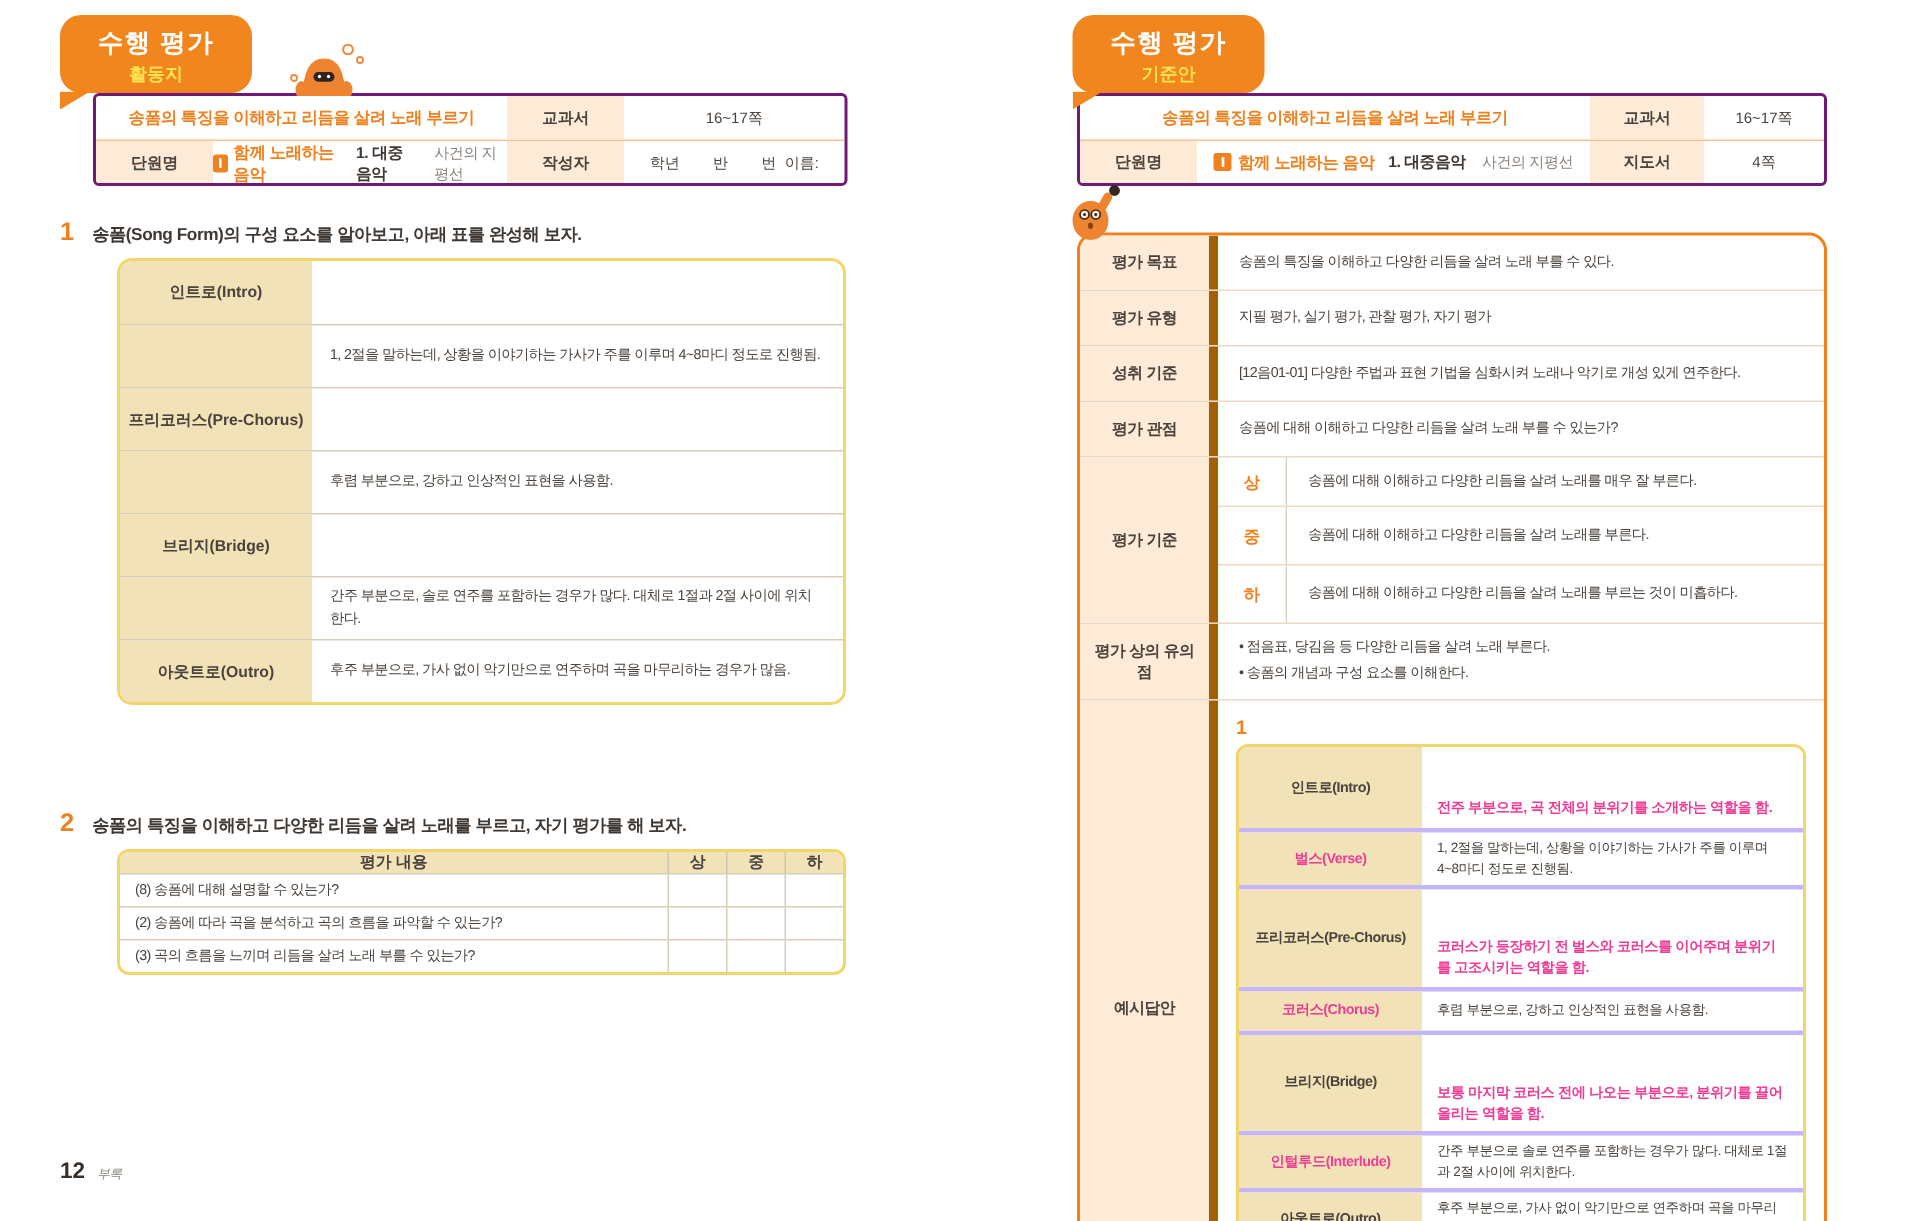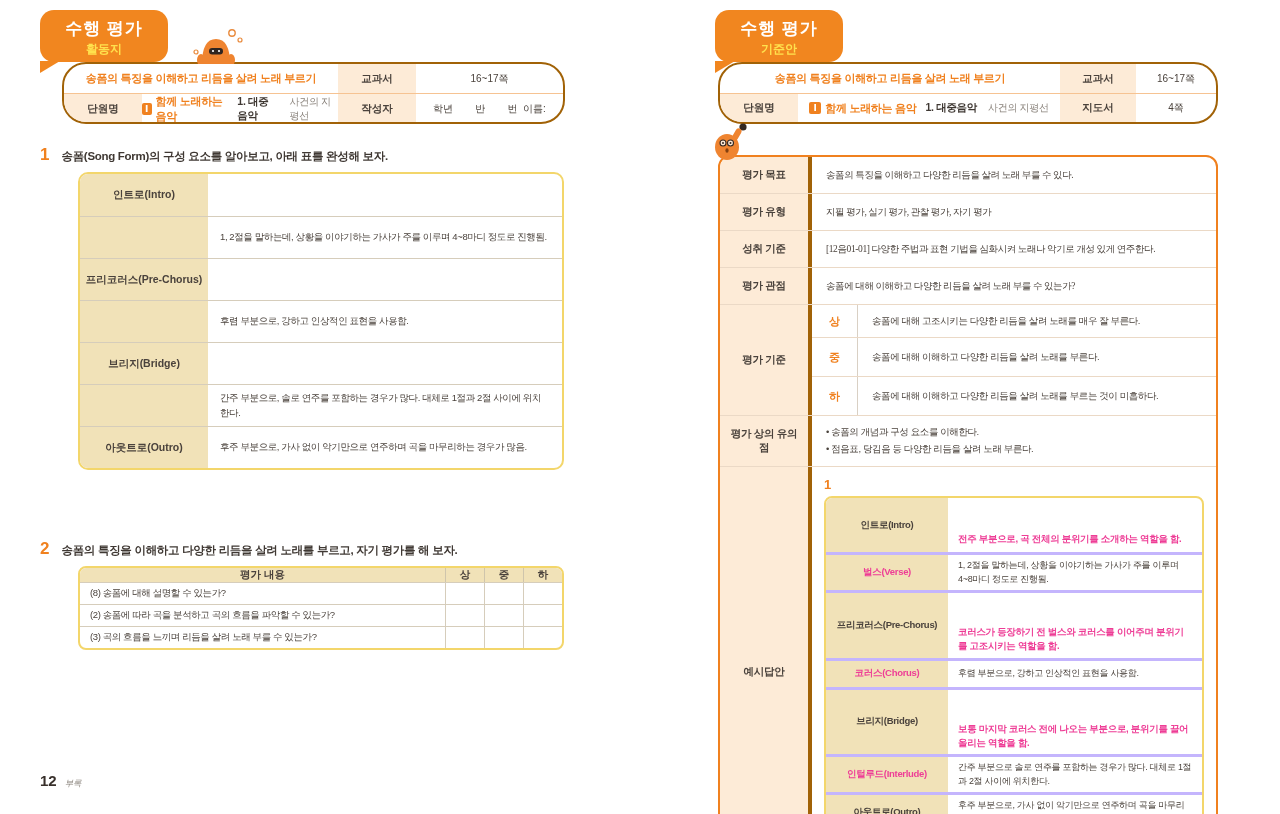--- a/index.html
+++ b/index.html
@@ -8,21 +8,21 @@
   .page { position:absolute; top:0; width:640px; height:814px; }
   .page-left { left:0; } .page-right { left:640px; }
 
   
   .badge { position:absolute; top:10px; width:128px; height:52px; background:#F1861F; border-radius:14px; text-align:center; z-index:3; }
   .badge::after { content:""; position:absolute; left:0px; bottom:-11px; width:20px; height:12px; background:#F1861F; clip-path:polygon(0 0,100% 0,0 100%); }
   .badge-title { color:#ffffff; font-weight:800; font-size:17px; letter-spacing:1px; padding-top:7px; }
   .badge-sub { color:#FFE14D; font-weight:800; font-size:12px; margin-top:1px; }
 
   
-  .hdr-table { position:absolute; top:62px; border:2px solid #a16207; border-radius:24px; background:#fff; overflow:hidden; z-index:2; }
+  .hdr-table { position:absolute; top:62px; border:2px solid #701a75; border-radius:4px; background:#fff; overflow:hidden; z-index:2; }
   .hdr-row { display:grid; height:29px; align-items:stretch; }
   .hdr-row2 { border-top:1px solid #F6C392; }
   .cell-label { background:#FDEBD7; display:flex; align-items:center; justify-content:center; font-weight:700; font-size:10.5px; color:#4A423C; }
   .hdr-title { display:flex; align-items:center; justify-content:center; color:#F0811F; font-weight:700; font-size:11px; letter-spacing:-0.3px; }
   .hdr-value { display:flex; align-items:center; justify-content:center; font-size:10px; color:#4A423C; white-space:pre; }
   .unit-cell { display:flex; align-items:center; justify-content:center; }
   .roman-box { display:inline-flex; width:12px; height:12px; background:#F0811F; color:#fff; font-size:9px; font-weight:700; align-items:center; justify-content:center; border-radius:2px; margin-right:4px; }
   .unit-main { color:#F0811F; font-weight:800; font-size:11px; letter-spacing:-0.3px; }
   .unit-sub { font-weight:700; font-size:10.5px; color:#3F3833; margin-left:9px; letter-spacing:-0.3px; }
   .unit-song { font-size:10px; color:#8A837C; margin-left:11px; letter-spacing:-0.3px; }
@@ -44,22 +44,22 @@
   .t2hcell { display:flex; align-items:center; justify-content:center; font-weight:700; font-size:10.5px; color:#4A423C; }
   .t2row { display:grid; grid-template-columns:1fr 39px 39px 39px; height:22px; border-top:1px solid #D6CDBB; }
   .t2q { display:flex; align-items:center; padding-left:10px; font-size:9.5px; letter-spacing:-0.4px; color:#4A423C; }
   .t2c { border-left:1px solid #D6CDBB; }
   .t2hcell.t2c { border-left:1px solid #CFC5AC; }
 
   
   .ctbl { position:absolute; left:78px; top:155px; width:500px; border:2px solid #F0811F; border-radius:12px; overflow:hidden; background:#fff; z-index:2; }
   .crow { display:grid; grid-template-columns:92px 1fr; border-top:1px solid #EBD9C6; }
   .crow:first-child { border-top:none; }
-  .clabel { background:#FDEBD7; border-right:4px solid #a16207; display:flex; align-items:center; justify-content:center; font-weight:700; font-size:10.5px; color:#4A423C; text-align:center; padding:2px 6px; letter-spacing:-0.3px; }
-  .ccontent { display:flex; align-items:center; font-size:9.5px; color:#4A423C; padding:5px 14px; letter-spacing:-0.4px; line-height:1.5;font-family:Liberation Serif, serif; }
+  .clabel { background:#FDEBD7; border-right:6px solid #a16207; display:flex; align-items:center; justify-content:center; font-weight:700; font-size:10.5px; color:#4A423C; text-align:center; padding:2px 6px; letter-spacing:-0.3px; }
+  .ccontent { display:flex; align-items:center; font-size:9.5px; color:#4A423C; padding:5px 14px; letter-spacing:-0.4px; line-height:1.5; }
   .h36 { min-height:36px; } .h50 { min-height:50px; }
   .levels {}
   .level { display:grid; grid-template-columns:46px 1fr; border-top:1px solid #EBD9C6; }
   .level:first-child { border-top:none; }
   .lgrade { display:flex; align-items:center; justify-content:center; color:#F0811F; font-weight:700; font-size:11px; border-right:1px solid #D9D0C4; min-height:32px; }
   .level2 .lgrade, .level3 .lgrade { min-height:38px; }
   .ldesc { display:flex; align-items:center; padding:5px 14px; font-size:9.5px; letter-spacing:-0.4px; line-height:1.5; color:#4A423C; }
   .notes-content { display:block; padding:8px 14px; font-size:9.5px; letter-spacing:-0.4px; line-height:1.75; color:#4A423C; }
   .answers-content { display:block; padding:10px 12px 12px 12px; }
   .ans-num { color:#F0811F; font-weight:800; font-size:13px; }
@@ -249,37 +249,37 @@
       </div>
       <div class="crow">
         <div class="clabel">평가 관점</div>
         <div class="ccontent h36">송폼에 대해 이해하고 다양한 리듬을 살려 노래 부를 수 있는가?</div>
       </div>
       <div class="crow">
         <div class="clabel">평가 기준</div>
         <div class="levels">
           <div class="level level1">
             <div class="lgrade">상</div>
-            <div class="ldesc">송폼에 대해 고조시키는 다양한 리듬을 살려 노래를 매우 잘 부른다.</div>
+            <div class="ldesc">송폼에 대해 이해하고 다양한 리듬을 살려 노래를 매우 잘 부른다.</div>
           </div>
           <div class="level level2">
             <div class="lgrade">중</div>
             <div class="ldesc">송폼에 대해 이해하고 다양한 리듬을 살려 노래를 부른다.</div>
           </div>
           <div class="level level3">
             <div class="lgrade">하</div>
             <div class="ldesc">송폼에 대해 이해하고 다양한 리듬을 살려 노래를 부르는 것이 미흡하다.</div>
           </div>
         </div>
       </div>
       <div class="crow">
         <div class="clabel">평가 상의 유의점</div>
         <div class="notes-content h50">
+          <div>• 점음표, 당김음 등 다양한 리듬을 살려 노래 부른다.</div>
           <div>• 송폼의 개념과 구성 요소를 이해한다.</div>
-          <div>• 점음표, 당김음 등 다양한 리듬을 살려 노래 부른다.</div>
         </div>
       </div>
       <div class="crow">
         <div class="clabel">예시답안</div>
         <div class="answers-content">
           <div class="ans-num">1</div>
           <div class="atbl">
             <div class="arow">
               <div class="alabel">인트로(Intro)</div>
               <div class="adesc pink">전주 부분으로, 곡 전체의 분위기를 소개하는 역할을 함.</div>

